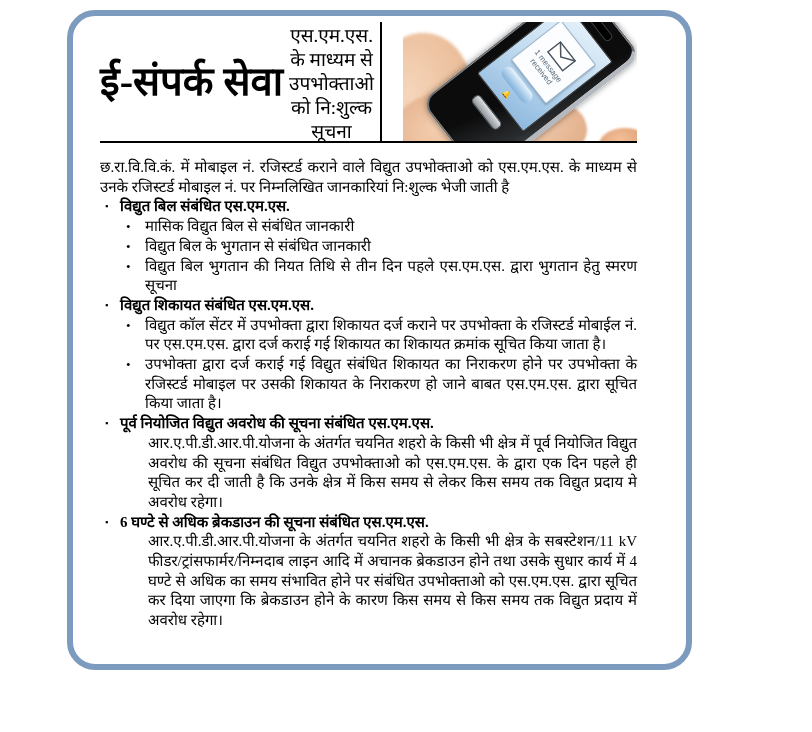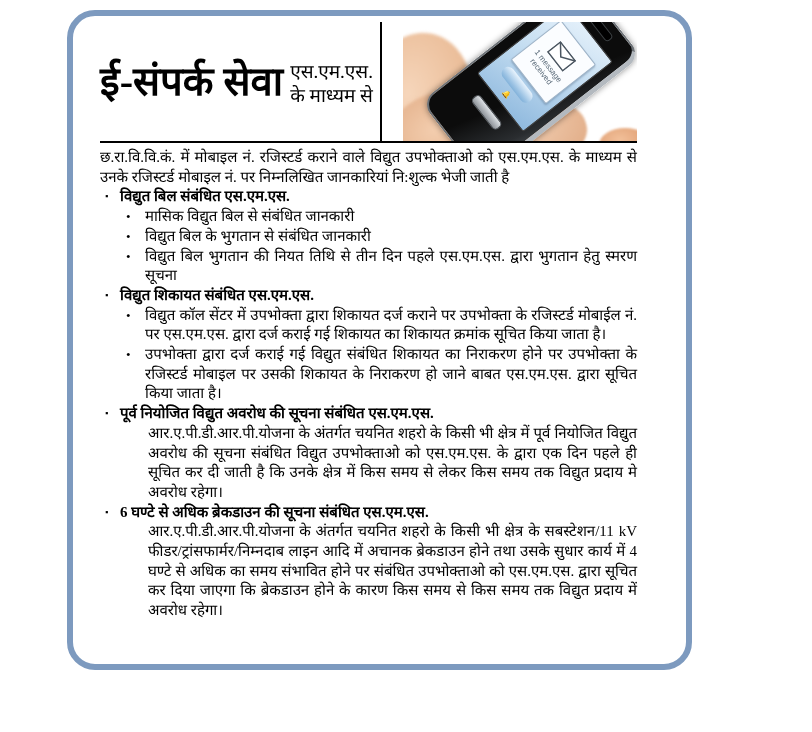--- a/index.html
+++ b/index.html
@@ -91,21 +91,21 @@
     position:absolute;left:30px;top:99px;font-size:7px;line-height:7px;color:#4a7096;
     font-family:"Liberation Sans","DejaVu Sans",sans-serif;
   }
   .home-pill{
     position:absolute;left:50%;bottom:38px;transform:translateX(-50%);
     width:38px;height:9px;border-radius:5px;
     background:linear-gradient(180deg,#dfe3e7,#8d9298);border:1px solid #5c6166;
   }
   
   .doc-body{
-    margin-top:5px;font-size:15px;line-height:19.7px;font-family:Liberation Serif, serif;
+    margin-top:15px;font-size:15px;line-height:19.7px;font-family:Liberation Serif, serif;
   }
   .intro{
     text-align:justify;margin:0;
   }
   .section-heading{
     display:flex;font-weight:bold;margin:0;
   }
   .sq-marker{
     flex:0 0 15px;margin-left:5px;font-size:9px;line-height:19.7px;
   }
@@ -123,20 +123,21 @@
 <body>
 
 <div class="frame">
   <div class="content">
 
     <div class="header">
       <div class="title-box">
         <div class="title">ई-संपर्क सेवा</div>
         <div class="subtitle">
           <span>एस.एम.एस. के माध्यम से</span><br>
+          <span>उपभोक्ताओ को नि:शुल्क सूचना</span>
         </div>
       </div>
 
       <div class="photo">
         <div class="finger-a"></div>
         <div class="finger-b"></div>
         <div class="thumb"></div>
         <div class="fingertip"></div>
         <div class="phone-body">
           <div class="speaker"></div>

